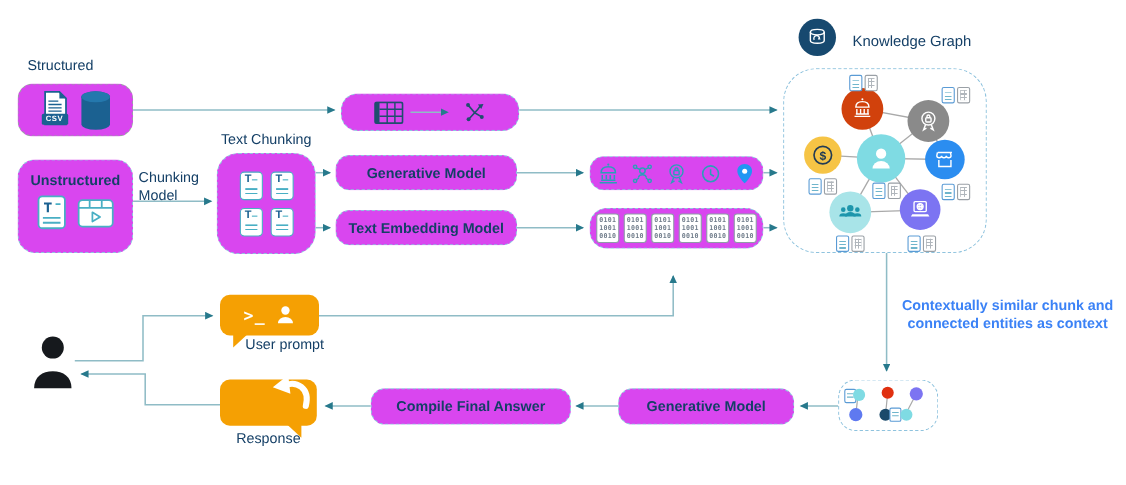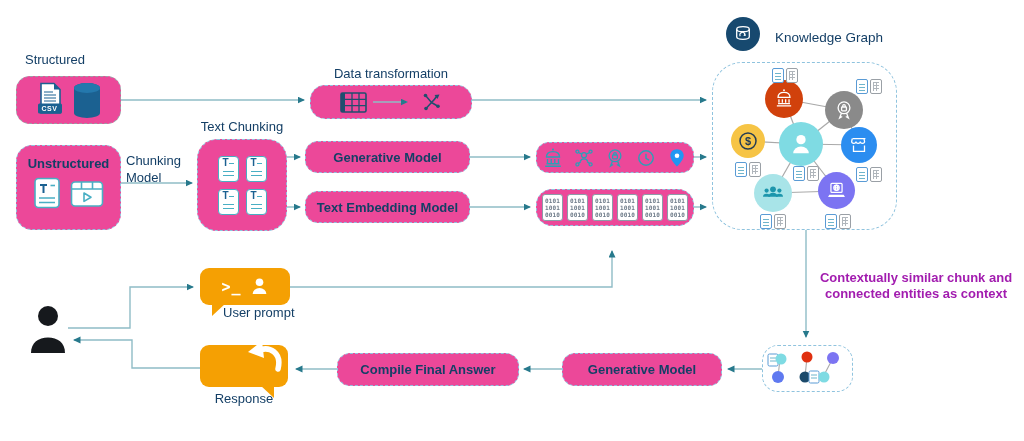--- a/index.html
+++ b/index.html
@@ -3,21 +3,21 @@
 <meta charset="utf-8">
 <style>
   *{margin:0;padding:0;box-sizing:border-box}
   html,body{background:#fff}
   body{font-family:"Liberation Sans",sans-serif}
   .canvas{position:relative;width:1024px;height:441px;background:#fff;overflow:hidden;color:#143F66}
   svg{display:block}
   
   .lbl{position:absolute;color:#143F66;font-weight:400;font-size:13px;white-space:nowrap}
   
-  .pbox{position:absolute;border:1.4px dashed #8FC3DE;border-radius:13px;background:#ec4899;
+  .pbox{position:absolute;border:1.4px dashed #8FC3DE;border-radius:13px;background:#d946ef;
         display:flex;align-items:center;justify-content:center;gap:8px;
         color:#143F66;font-weight:600;font-size:13px}
   
   #wires{position:absolute;left:0;top:0;z-index:0}
   .layer{z-index:1}
   
   .cdoc{width:21px;height:26px;border:1.5px solid #49AFC4;border-radius:4px;background:#fff;
         position:relative;font-size:10px;font-weight:700;color:#1B6191;padding-left:4px;padding-top:1px;line-height:10px}
   .cdoc::before{content:"";position:absolute;left:4px;right:4px;bottom:4px;height:6px;
         background:repeating-linear-gradient(to bottom,#49AFC4 0 1.5px,transparent 1.5px 4px)}
@@ -127,21 +127,20 @@
   <div class="lbl layer" style="left:197px;top:119px;width:90px;text-align:center">Text Chunking</div>
   <div class="pbox layer" style="left:197px;top:139px;width:90px;height:92px;border-radius:20px">
     <span style="display:grid;grid-template-columns:21px 21px;gap:7px">
       <span class="cdoc"><b>T</b></span>
       <span class="cdoc"><b>T</b></span>
       <span class="cdoc"><b>T</b></span>
       <span class="cdoc"><b>T</b></span>
     </span>
   </div>
 
-  <div class="lbl layer" style="left:310px;top:66px;width:162px;text-align:center">Data transformation</div>
   <div class="pbox layer" style="left:310px;top:85px;width:162px;height:34px;border-radius:15px;gap:6px">
     <span>
       <svg width="27" height="21" viewBox="0 0 27 21">
         <rect x="1" y="1" width="25" height="19" rx="1.5" fill="none" stroke="#1F4E6E" stroke-width="1.6"></rect>
         <rect x="1" y="1" width="4" height="19" fill="#1F4E6E"></rect>
         <path d="M5 7.3 h21 M5 13.6 h21 M12 1 v19 M19 1 v19" stroke="#1F4E6E" stroke-width="1.3"></path>
       </svg>
     </span>
     <svg width="42" height="8" viewBox="0 0 42 8">
       <path d="M0,4 H34" stroke="#8FBCC6" stroke-width="1.4" marker-end="url(#ah)"></path>
@@ -343,21 +342,21 @@
     <span class="minipair" style="left:47px;top:151px">
         <i class="mini-doc"></i>
         <i class="mini-bin"></i>
       </span>
     <span class="minipair" style="left:112px;top:151px">
         <i class="mini-doc"></i>
         <i class="mini-bin"></i>
       </span>
   </div>
 
-  <div class="layer" style="position:absolute;left:816px;top:270px;width:200px;text-align:center;color:#a21caf;font-weight:600;font-size:13px;line-height:15.5px">
+  <div class="layer" style="position:absolute;left:816px;top:270px;width:200px;text-align:center;color:#3b82f6;font-weight:600;font-size:13px;line-height:15.5px">
     <div>Contextually similar chunk and</div>
     <div>connected entities as context</div>
   </div>
 
   <div class="layer" style="position:absolute;left:762px;top:345px;width:91px;height:47px;border:1.4px dashed #8FC3DE;border-radius:16px;background:#fff">
     <svg width="88" height="44" viewBox="0 0 88 44" style="position:absolute;left:0;top:0">
       <g stroke="#A9A9A9" stroke-width="1.1">
         <line x1="17" y1="13" x2="15" y2="31"></line>
         <line x1="44" y1="11" x2="42" y2="31"></line>
         <line x1="70" y1="12" x2="60" y2="31"></line>

